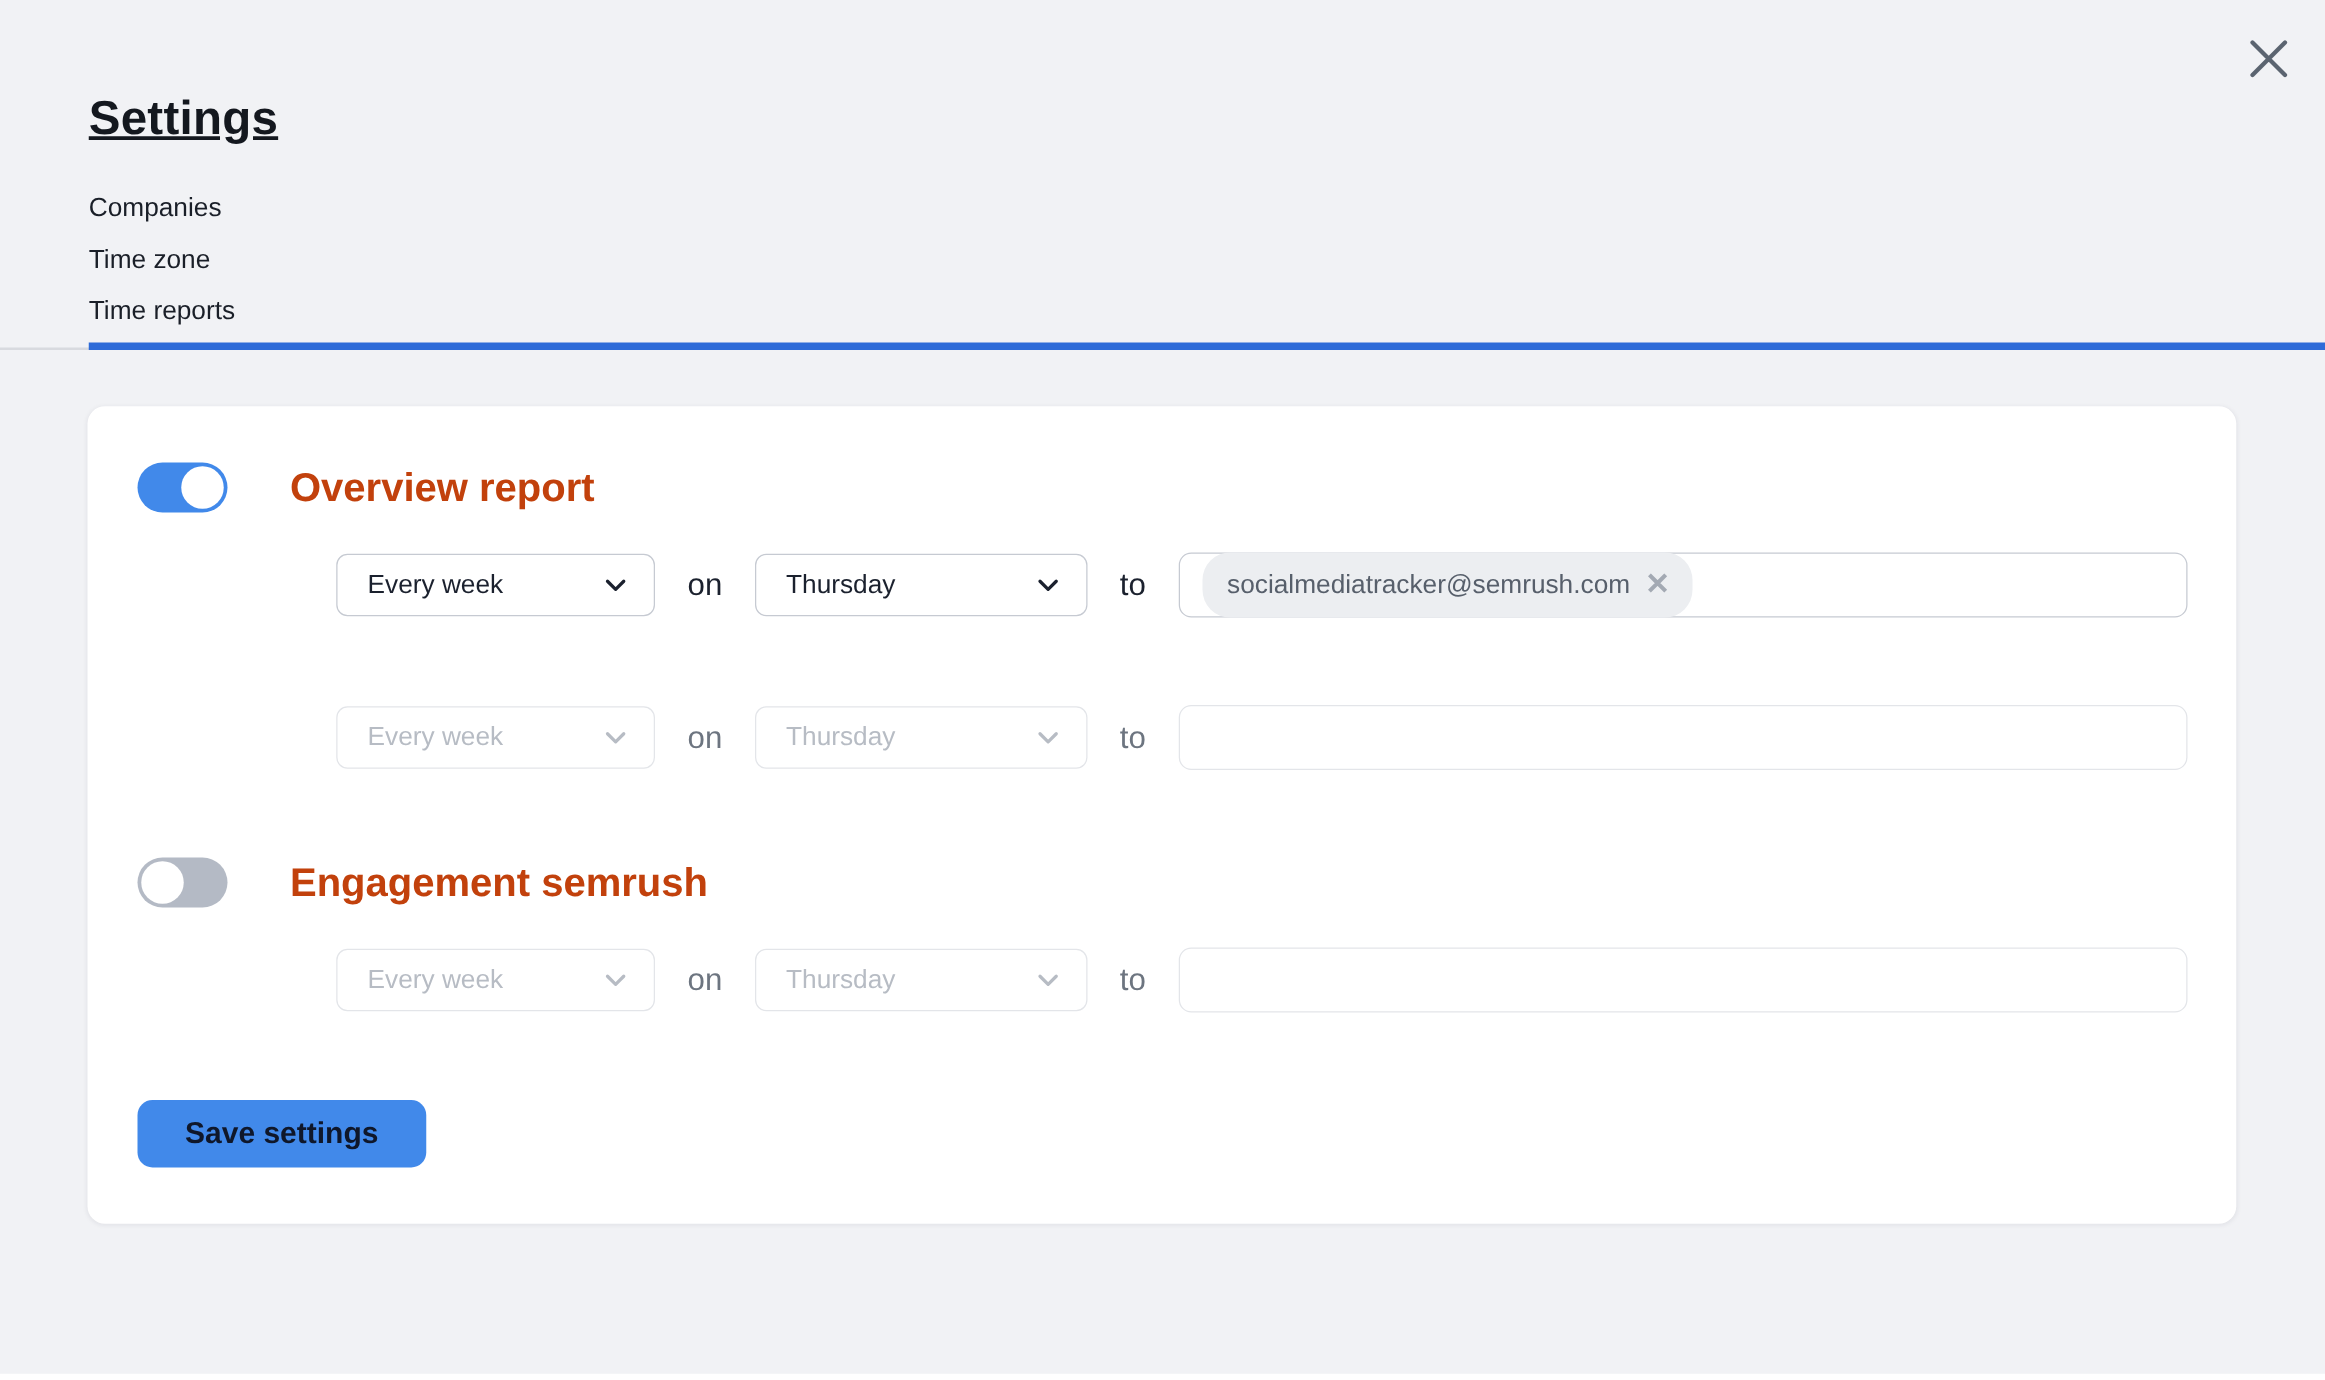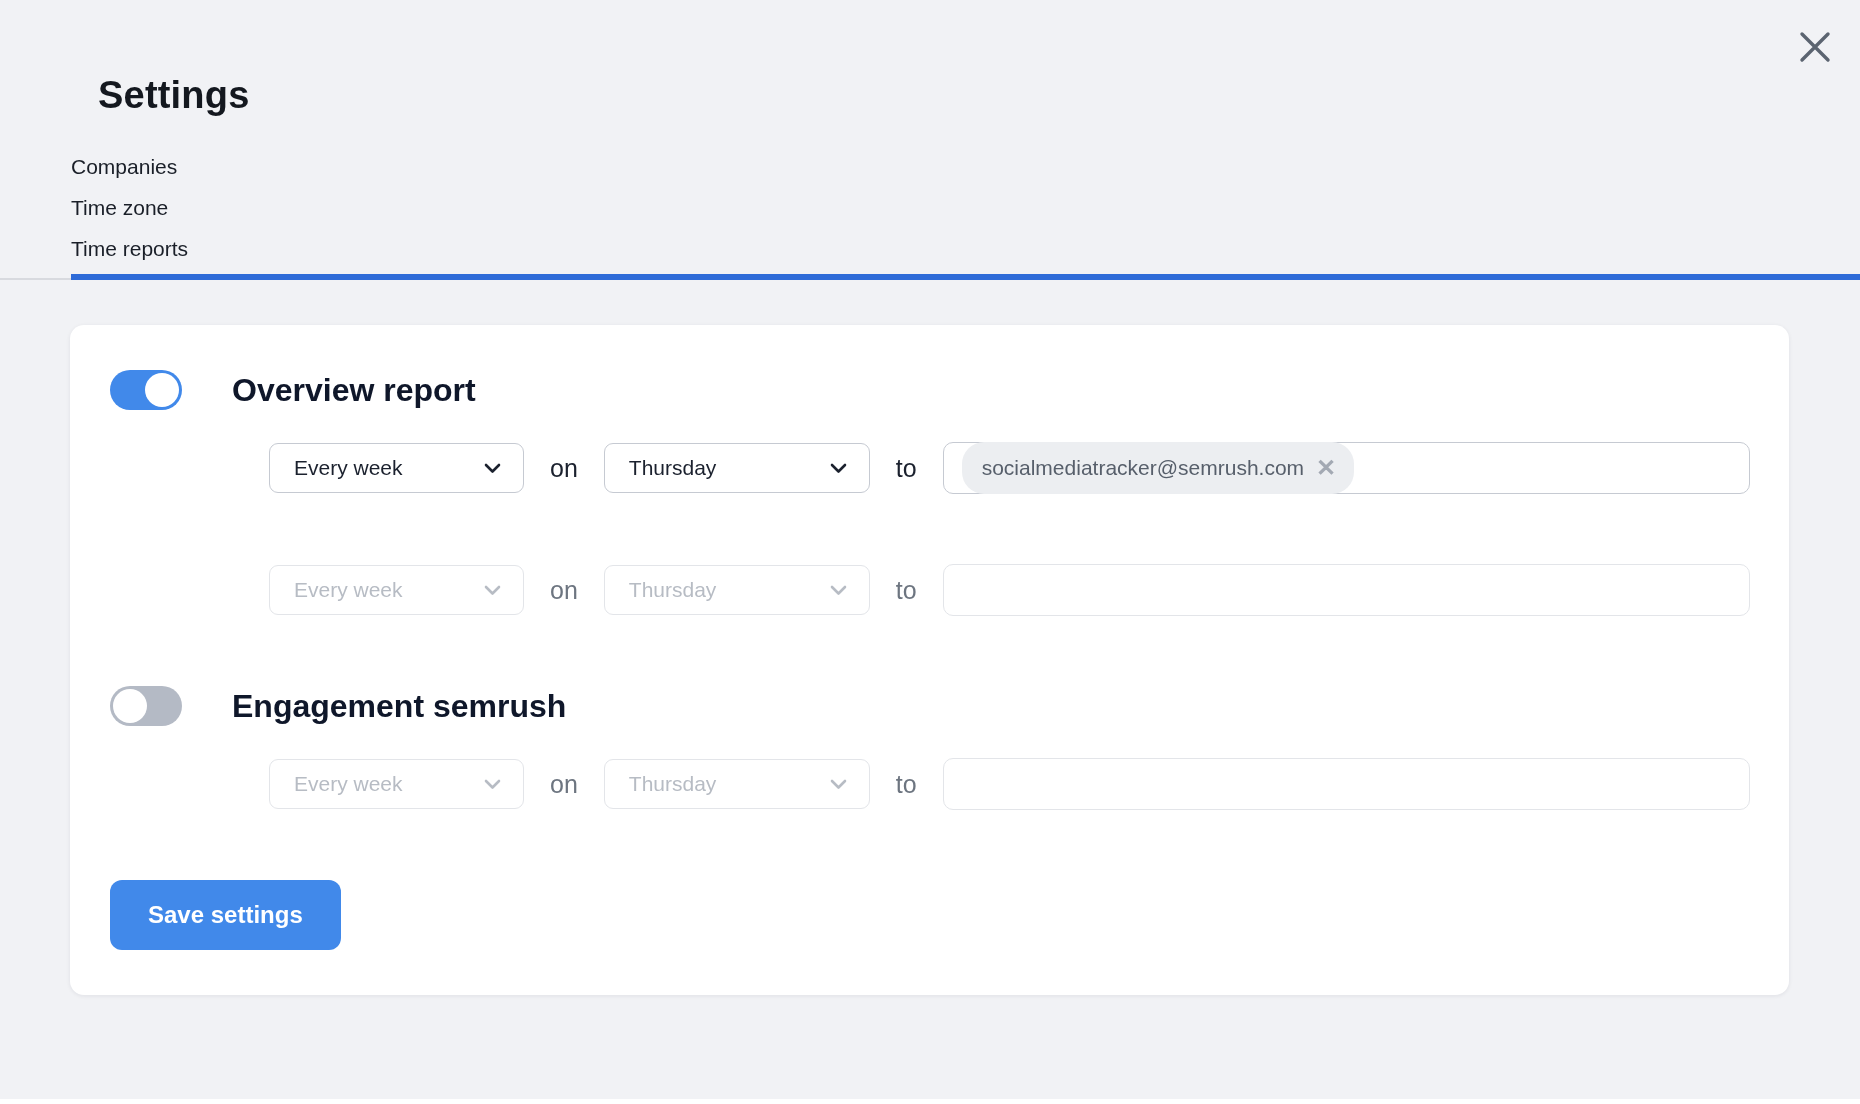--- a/index.html
+++ b/index.html
@@ -15,25 +15,26 @@
   .close-btn {
     position: absolute;
     top: 28px; right: 26px;
     width: 38px; height: 38px;
     cursor: pointer;
     display: flex; align-items: center; justify-content: center;
   }
 
   
   .page-title {
-    padding: 74px 71px 0 98px;
+    padding: 74px 71px 0 71px;
     font-size: 38px;
     font-weight: 700;
     color: #14181f;
     letter-spacing: 0.2px;
+    text-decoration: underline;
   }
 
   
   .tabs-bar {
     margin-top: 38px;
     width: 100%;
     border-bottom: 2px solid #d8dadf;
     padding-left: 71px;
     display: flex;
     column-gap: 31px;
@@ -67,21 +68,21 @@
   .report-section { margin-bottom: 70px; }
 
   .section-header {
     display: flex;
     align-items: center;
     column-gap: 50px;
   }
   .section-title {
     font-size: 32px;
     font-weight: 700;
-    color: #0f172a;
+    color: #c2410c;
     line-height: 40px;
   }
 
   
   .toggle {
     width: 72px; height: 40px;
     border-radius: 20px;
     position: relative;
     cursor: pointer;
     flex: 0 0 auto;
@@ -171,27 +172,27 @@
   .report-section.disabled .recipients-input {
     border-color: #e3e5e9;
     cursor: default;
   }
 
   
   .save-btn {
     display: inline-block;
     margin-top: 0px;
     background: #4189ea;
-    color: #ffffff;
+    color: #0f172a;
     font-size: 24px;
     font-weight: 700;
     font-family: "Liberation Sans", sans-serif;
     border: none;
     border-radius: 12px;
-    height: 70px;
+    height: 54px;
     padding: 0 38px;
     cursor: pointer;
   }
 
   .bottom-strip {
     position: absolute;
     left: 0; bottom: 0;
     width: 100%; height: 5px;
     background: #ffffff;
   }

